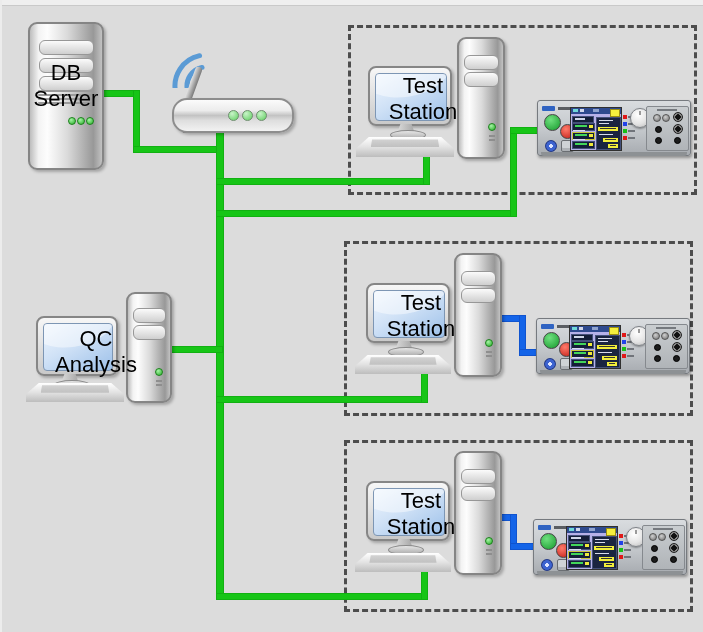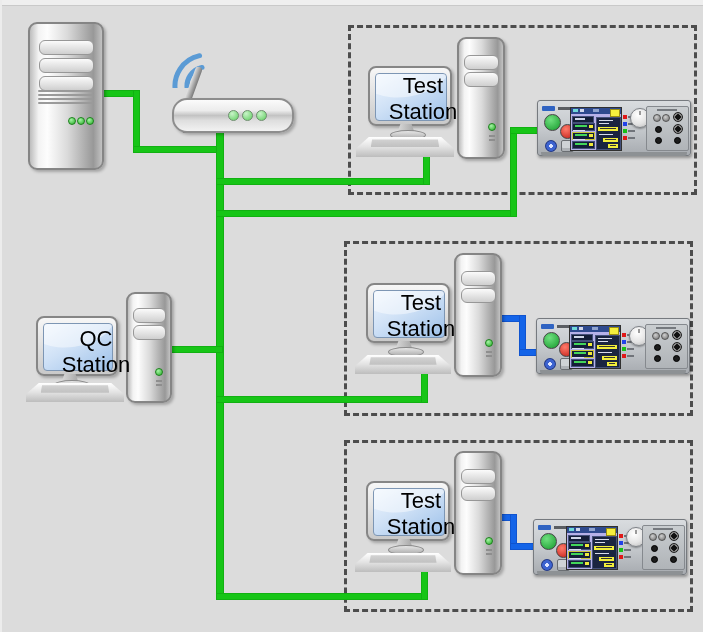--- a/index.html
+++ b/index.html
@@ -133,20 +133,22 @@
     <div class="bay" style="top:34px;"></div>
     <div class="bay" style="top:52px;"></div>
     <div class="vent" style="left:8px;top:66px;width:54px;"></div>
     <div class="vent" style="left:8px;top:70px;width:54px;"></div>
     <div class="vent" style="left:8px;top:74px;width:54px;"></div>
     <div class="vent" style="left:8px;top:78px;width:54px;"></div>
     <div class="led" style="left:38px;top:93px;width:6px;height:6px;"></div>
     <div class="led" style="left:47px;top:93px;width:6px;height:6px;"></div>
     <div class="led" style="left:56px;top:93px;width:6px;height:6px;"></div>
   </div>
+  <div class="lbl" style="left:10px;top:60px;width:112px;">DB
+Server</div>
 
   <svg class="dev" style="left:160px;top:42px;" width="52" height="46" viewBox="0 0 52 46">
     <g fill="none" stroke="#5b9bd5" stroke-width="5" stroke-linecap="round" transform="rotate(-12 46 44)">
       <path d="M 27 44 A 19 19 0 0 1 46 25"></path>
       <path d="M 15 44 A 31 31 0 0 1 46 13"></path>
     </g>
   </svg>
   <div class="antenna" style="left:190px;top:66px;"></div>
   <div class="rfoot" style="left:182px;top:127px;"></div>
   <div class="rfoot" style="left:266px;top:127px;"></div>
@@ -165,21 +167,21 @@
       <i></i>
     </div>
   <div class="tower" style="left:126px;top:292px;width:42px;height:107px;">
     <div class="bay" style="top:14px;"></div>
     <div class="bay" style="top:31px;"></div>
     <div class="led" style="left:27px;top:74px;width:6px;height:6px;"></div>
     <div class="minivent" style="left:28px;top:86px;"></div>
     <div class="minivent" style="left:28px;top:90px;"></div>
   </div>
   <div class="lbl" style="left:40px;top:326px;width:112px;">QC
-Station</div>
+Analysis</div>
 
   <div class="monitor" style="left:368px;top:66px;width:70px;height:46px;">
     <div class="mscreen"></div>
   </div>
   <div class="neck" style="left:398px;top:124px;width:16px;height:7px;"></div>
   <div class="mbase" style="left:390px;top:130px;width:34px;height:8px;"></div>
   <div class="kb" style="left:356px;top:137px;width:98px;height:20px;">
       <i></i>
     </div>
   <div class="tower" style="left:457px;top:37px;width:44px;height:118px;">

